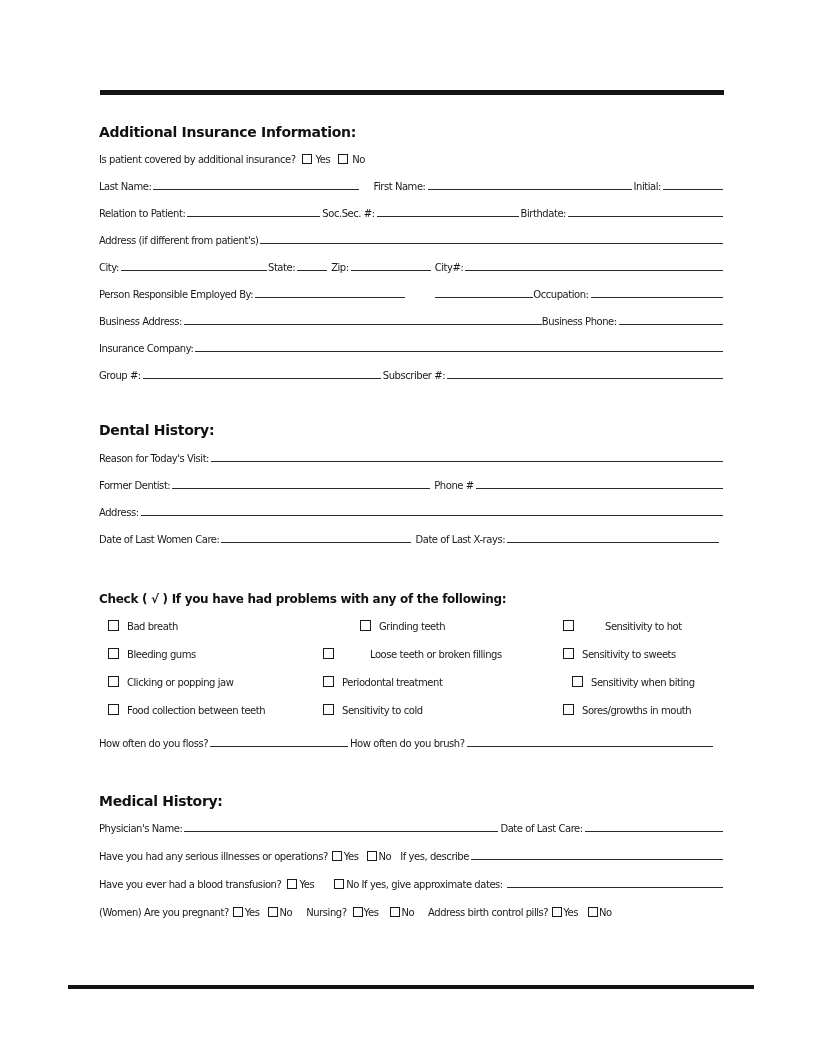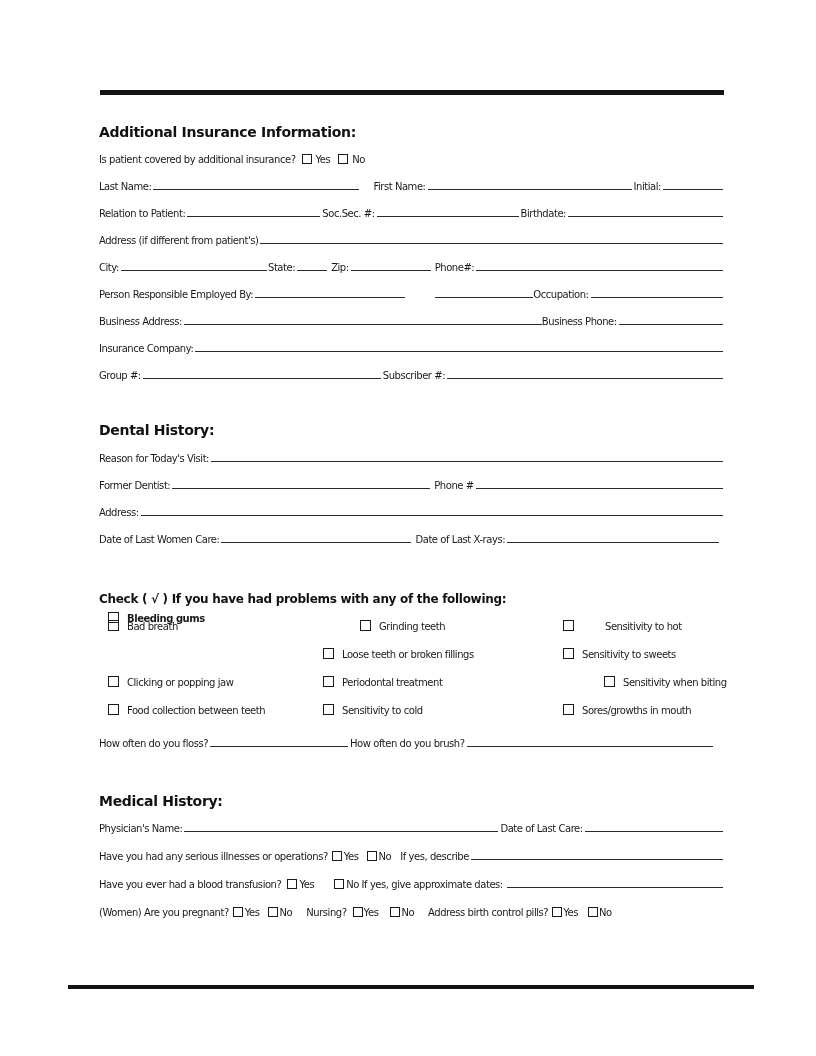--- a/index.html
+++ b/index.html
@@ -67,21 +67,21 @@
   <span class="line grow"></span>
 </div>
 
 <div class="row" style="top:259px">
   <span class="lbl">City:</span>
   <span class="line" style="width:146px;margin-right:1px"></span>
   <span class="lbl">State:</span>
   <span class="line" style="width:30px;margin-right:4px"></span>
   <span class="lbl">Zip:</span>
   <span class="line" style="width:80px;margin-right:4px"></span>
-  <span class="lbl">Phone#:</span>
+  <span class="lbl">City#:</span>
   <span class="line grow"></span>
 </div>
 
 <div class="row" style="top:286px">
   <span class="lbl">Person Responsible Employed By:</span>
   <span class="line" style="width:150px;margin-right:30px"></span>
   <span class="line" style="width:98px;margin-right:0"></span>
   <span class="lbl">Occupation:</span>
   <span class="line grow"></span>
 </div>
@@ -139,41 +139,41 @@
       <span>Bad breath</span>
     </div>
     <div class="chk-item" style="left: 323px; top: 620px; margin-left: 37px;">
       <span class="cb"></span>
       <span>Grinding teeth</span>
     </div>
     <div class="chk-item" style="left: 563px; top: 620px; gap: 23px;">
       <span class="cb"></span>
       <span>Sensitivity to hot</span>
     </div>
-    <div class="chk-item" style="left: 108px; top: 612px; font-weight: bold;">
+    <div class="chk-item" style="left: 108px; top: 648px;">
       <span class="cb"></span>
       <span>Bleeding gums</span>
     </div>
-    <div class="chk-item" style="left: 323px; top: 648px;">
+    <div class="chk-item" style="left: 323px; top: 648px; gap: 28px;">
       <span class="cb"></span>
       <span>Loose teeth or broken fillings</span>
     </div>
     <div class="chk-item" style="left: 563px; top: 648px;">
       <span class="cb"></span>
       <span>Sensitivity to sweets</span>
     </div>
     <div class="chk-item" style="left: 108px; top: 676px;">
       <span class="cb"></span>
       <span>Clicking or popping jaw</span>
     </div>
     <div class="chk-item" style="left: 323px; top: 676px;">
       <span class="cb"></span>
       <span>Periodontal treatment</span>
     </div>
-    <div class="chk-item" style="left: 591px; top: 676px; padding-left: 13px;">
+    <div class="chk-item" style="left: 559px; top: 676px; padding-left: 13px;">
       <span class="cb"></span>
       <span>Sensitivity when biting</span>
     </div>
     <div class="chk-item" style="left: 108px; top: 704px;">
       <span class="cb"></span>
       <span>Food collection between teeth</span>
     </div>
     <div class="chk-item" style="left: 323px; top: 704px; justify-content: space-between;">
       <span class="cb"></span>
       <span>Sensitivity to cold</span>

